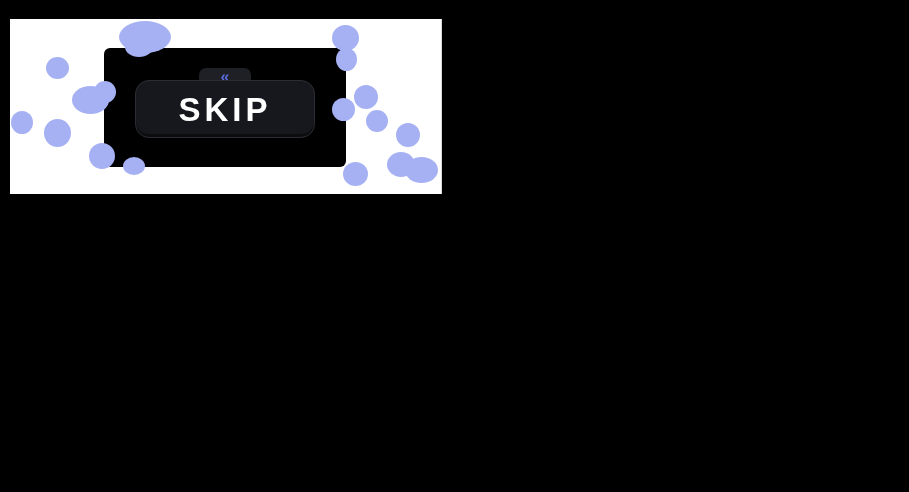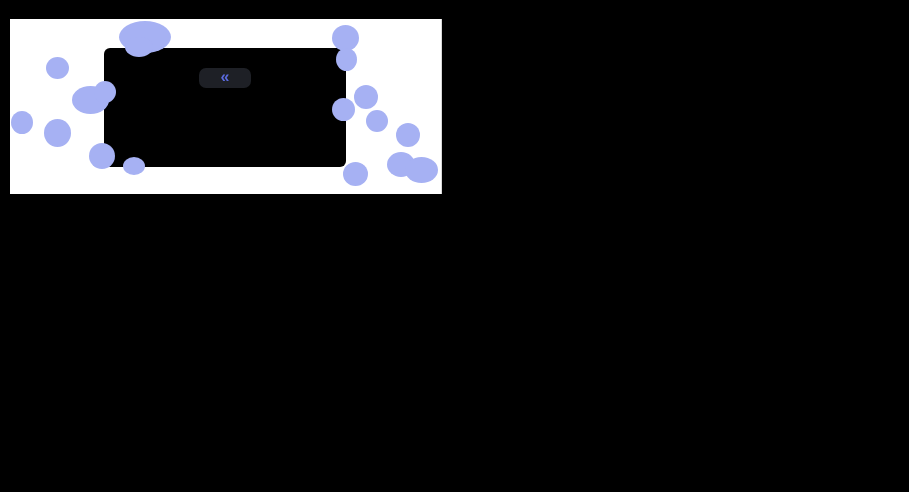--- a/index.html
+++ b/index.html
@@ -76,20 +76,23 @@
 </head>
 <body>
 
 <div class="stage">
   <div class="canvas-panel">
 
     <div class="dialog">
       <button class="collapse-btn">
         <span class="chevrons">«</span>
       </button>
+      <button class="skip-btn">
+        <span class="skip-label">SKIP</span>
+      </button>
     </div>
 
     <div class="blob-layer">
         <div class="blob" style="left: 109px; top: 2px; width: 52px; height: 32px; background: rgb(166, 177, 243);"></div>
         <div class="blob" style="left: 115px; top: 18px; width: 28px; height: 20px; background: rgb(166, 177, 243);"></div>
         <div class="blob" style="left: 322px; top: 6px; width: 27px; height: 26px; background: rgb(166, 177, 243);"></div>
         <div class="blob" style="left: 326px; top: 29px; width: 21px; height: 23px; background: rgb(166, 177, 243);"></div>
         <div class="blob" style="left: 36px; top: 38px; width: 23px; height: 22px; background: rgb(166, 177, 243);"></div>
         <div class="blob" style="left: 62px; top: 67px; width: 37px; height: 28px; background: rgb(166, 177, 243);"></div>
         <div class="blob" style="left: 84px; top: 62px; width: 22px; height: 22px; background: rgb(166, 177, 243);"></div>

